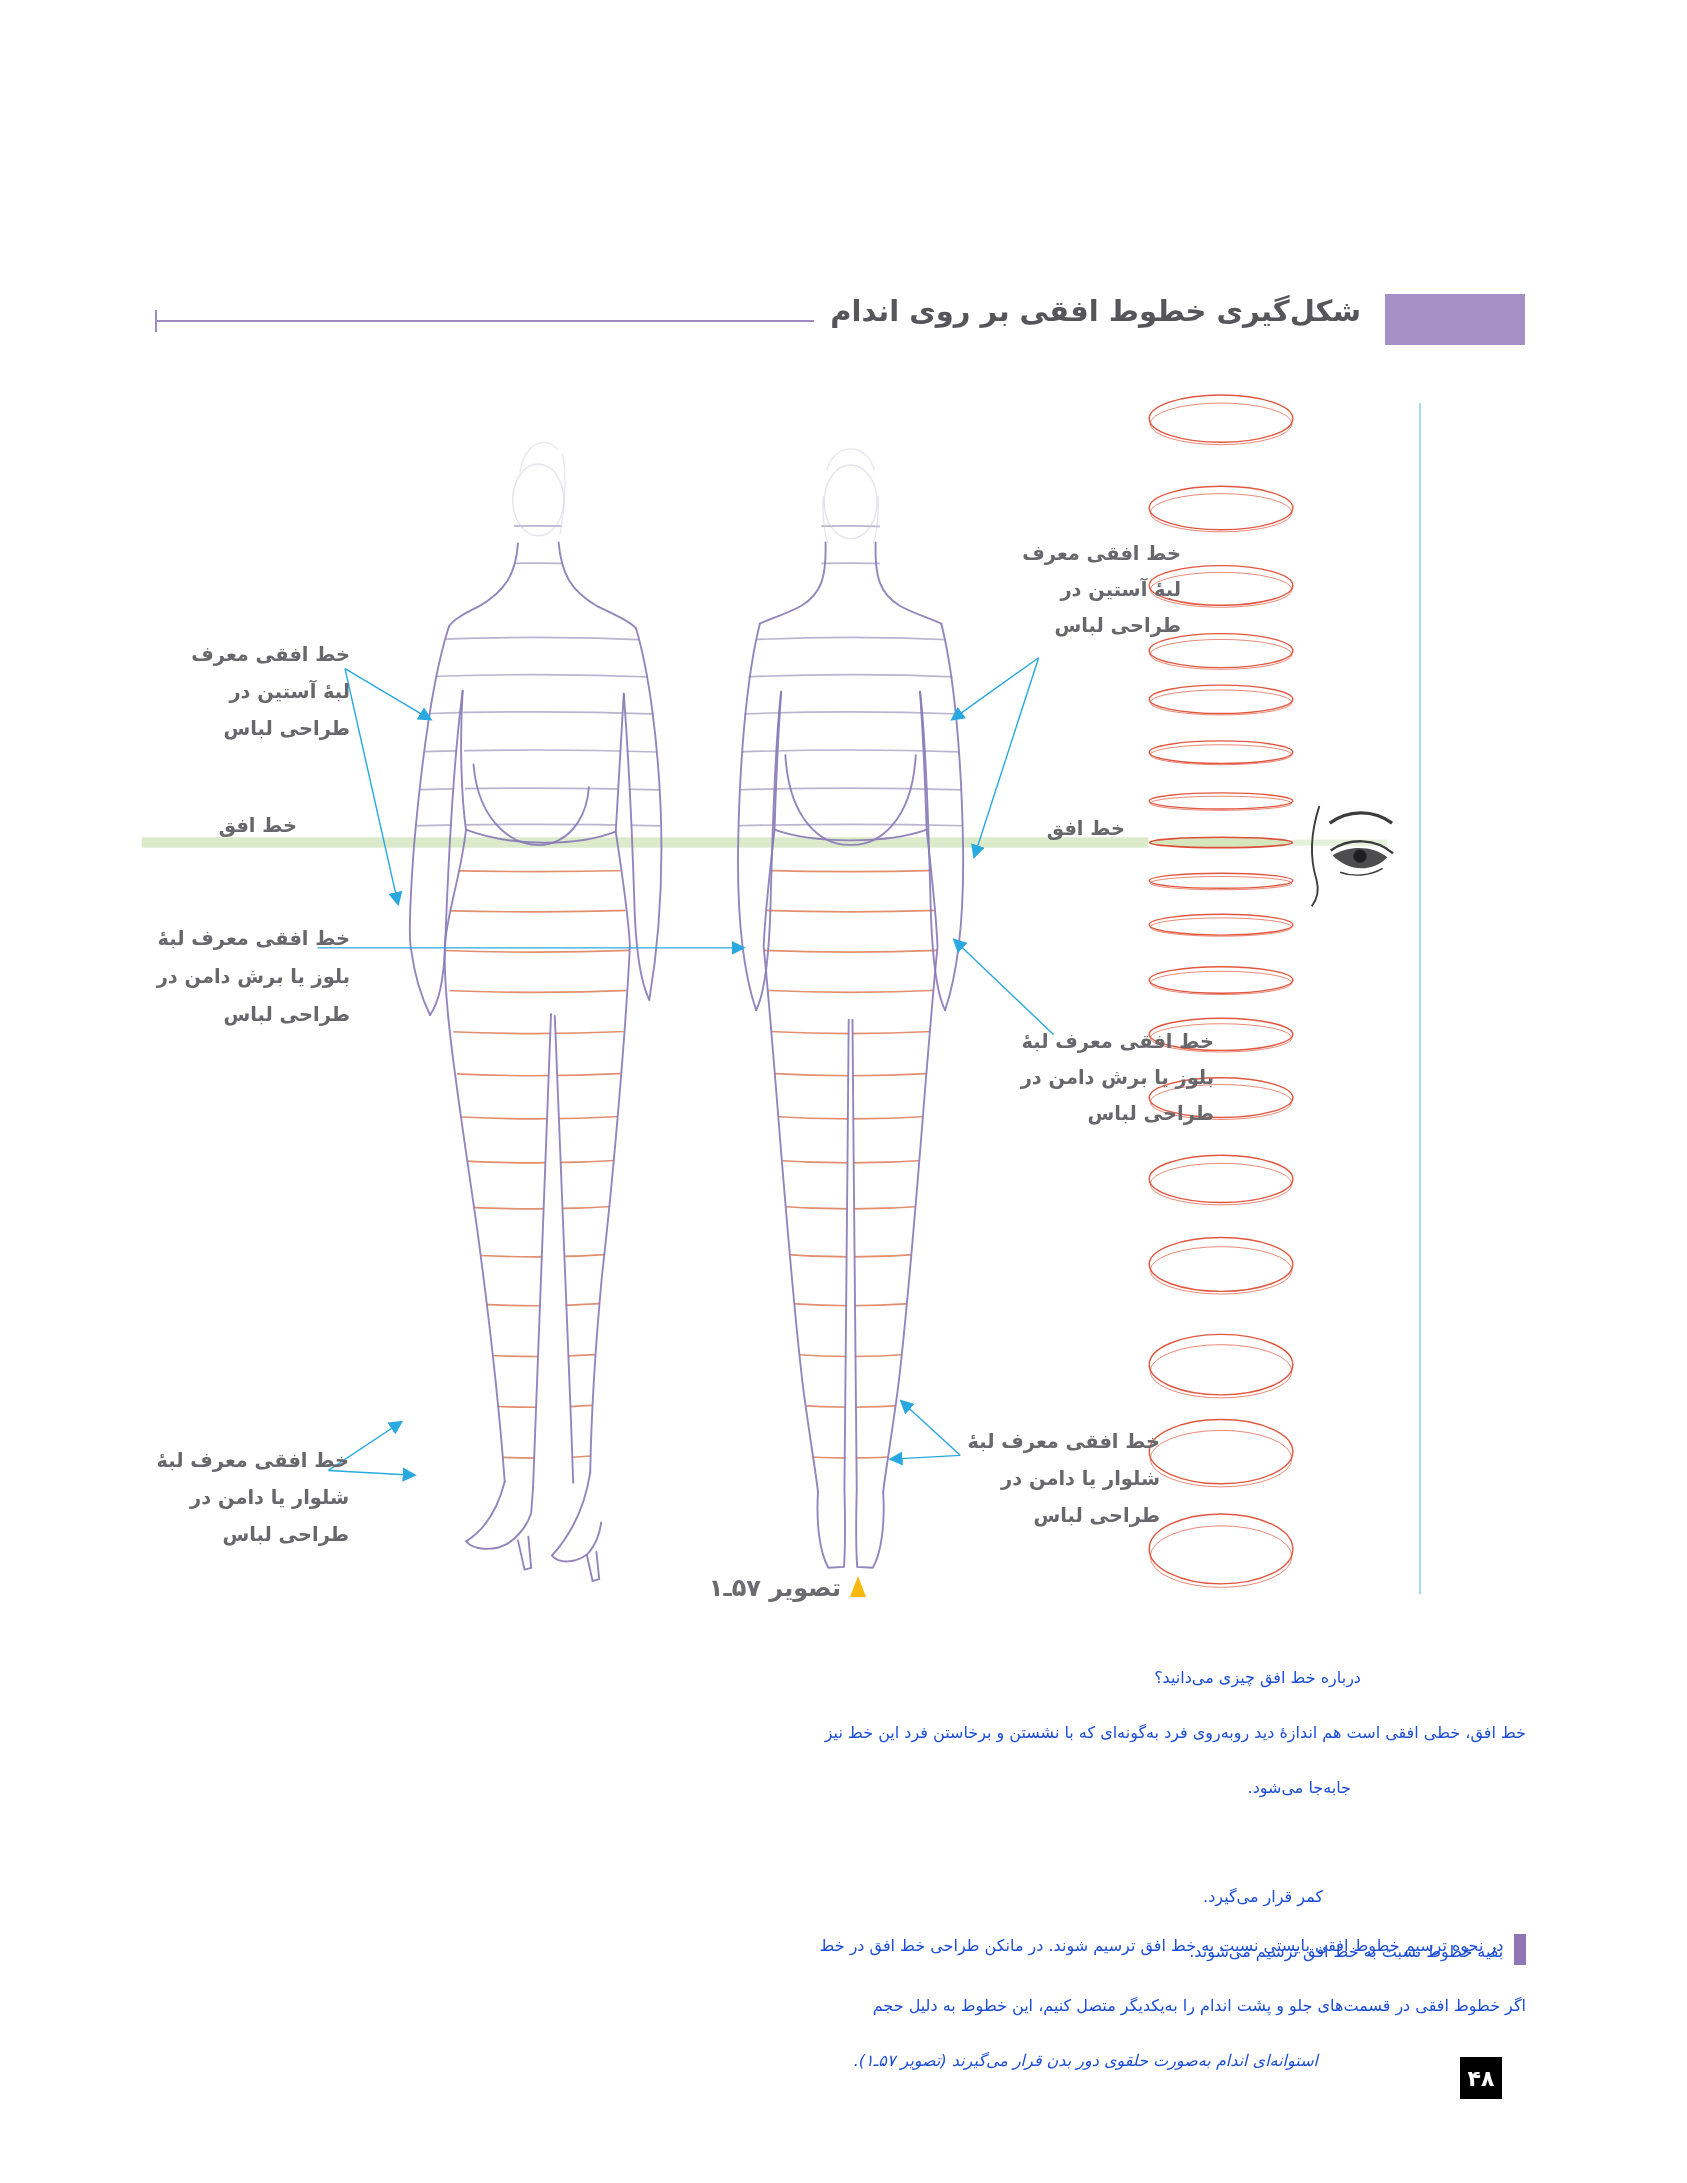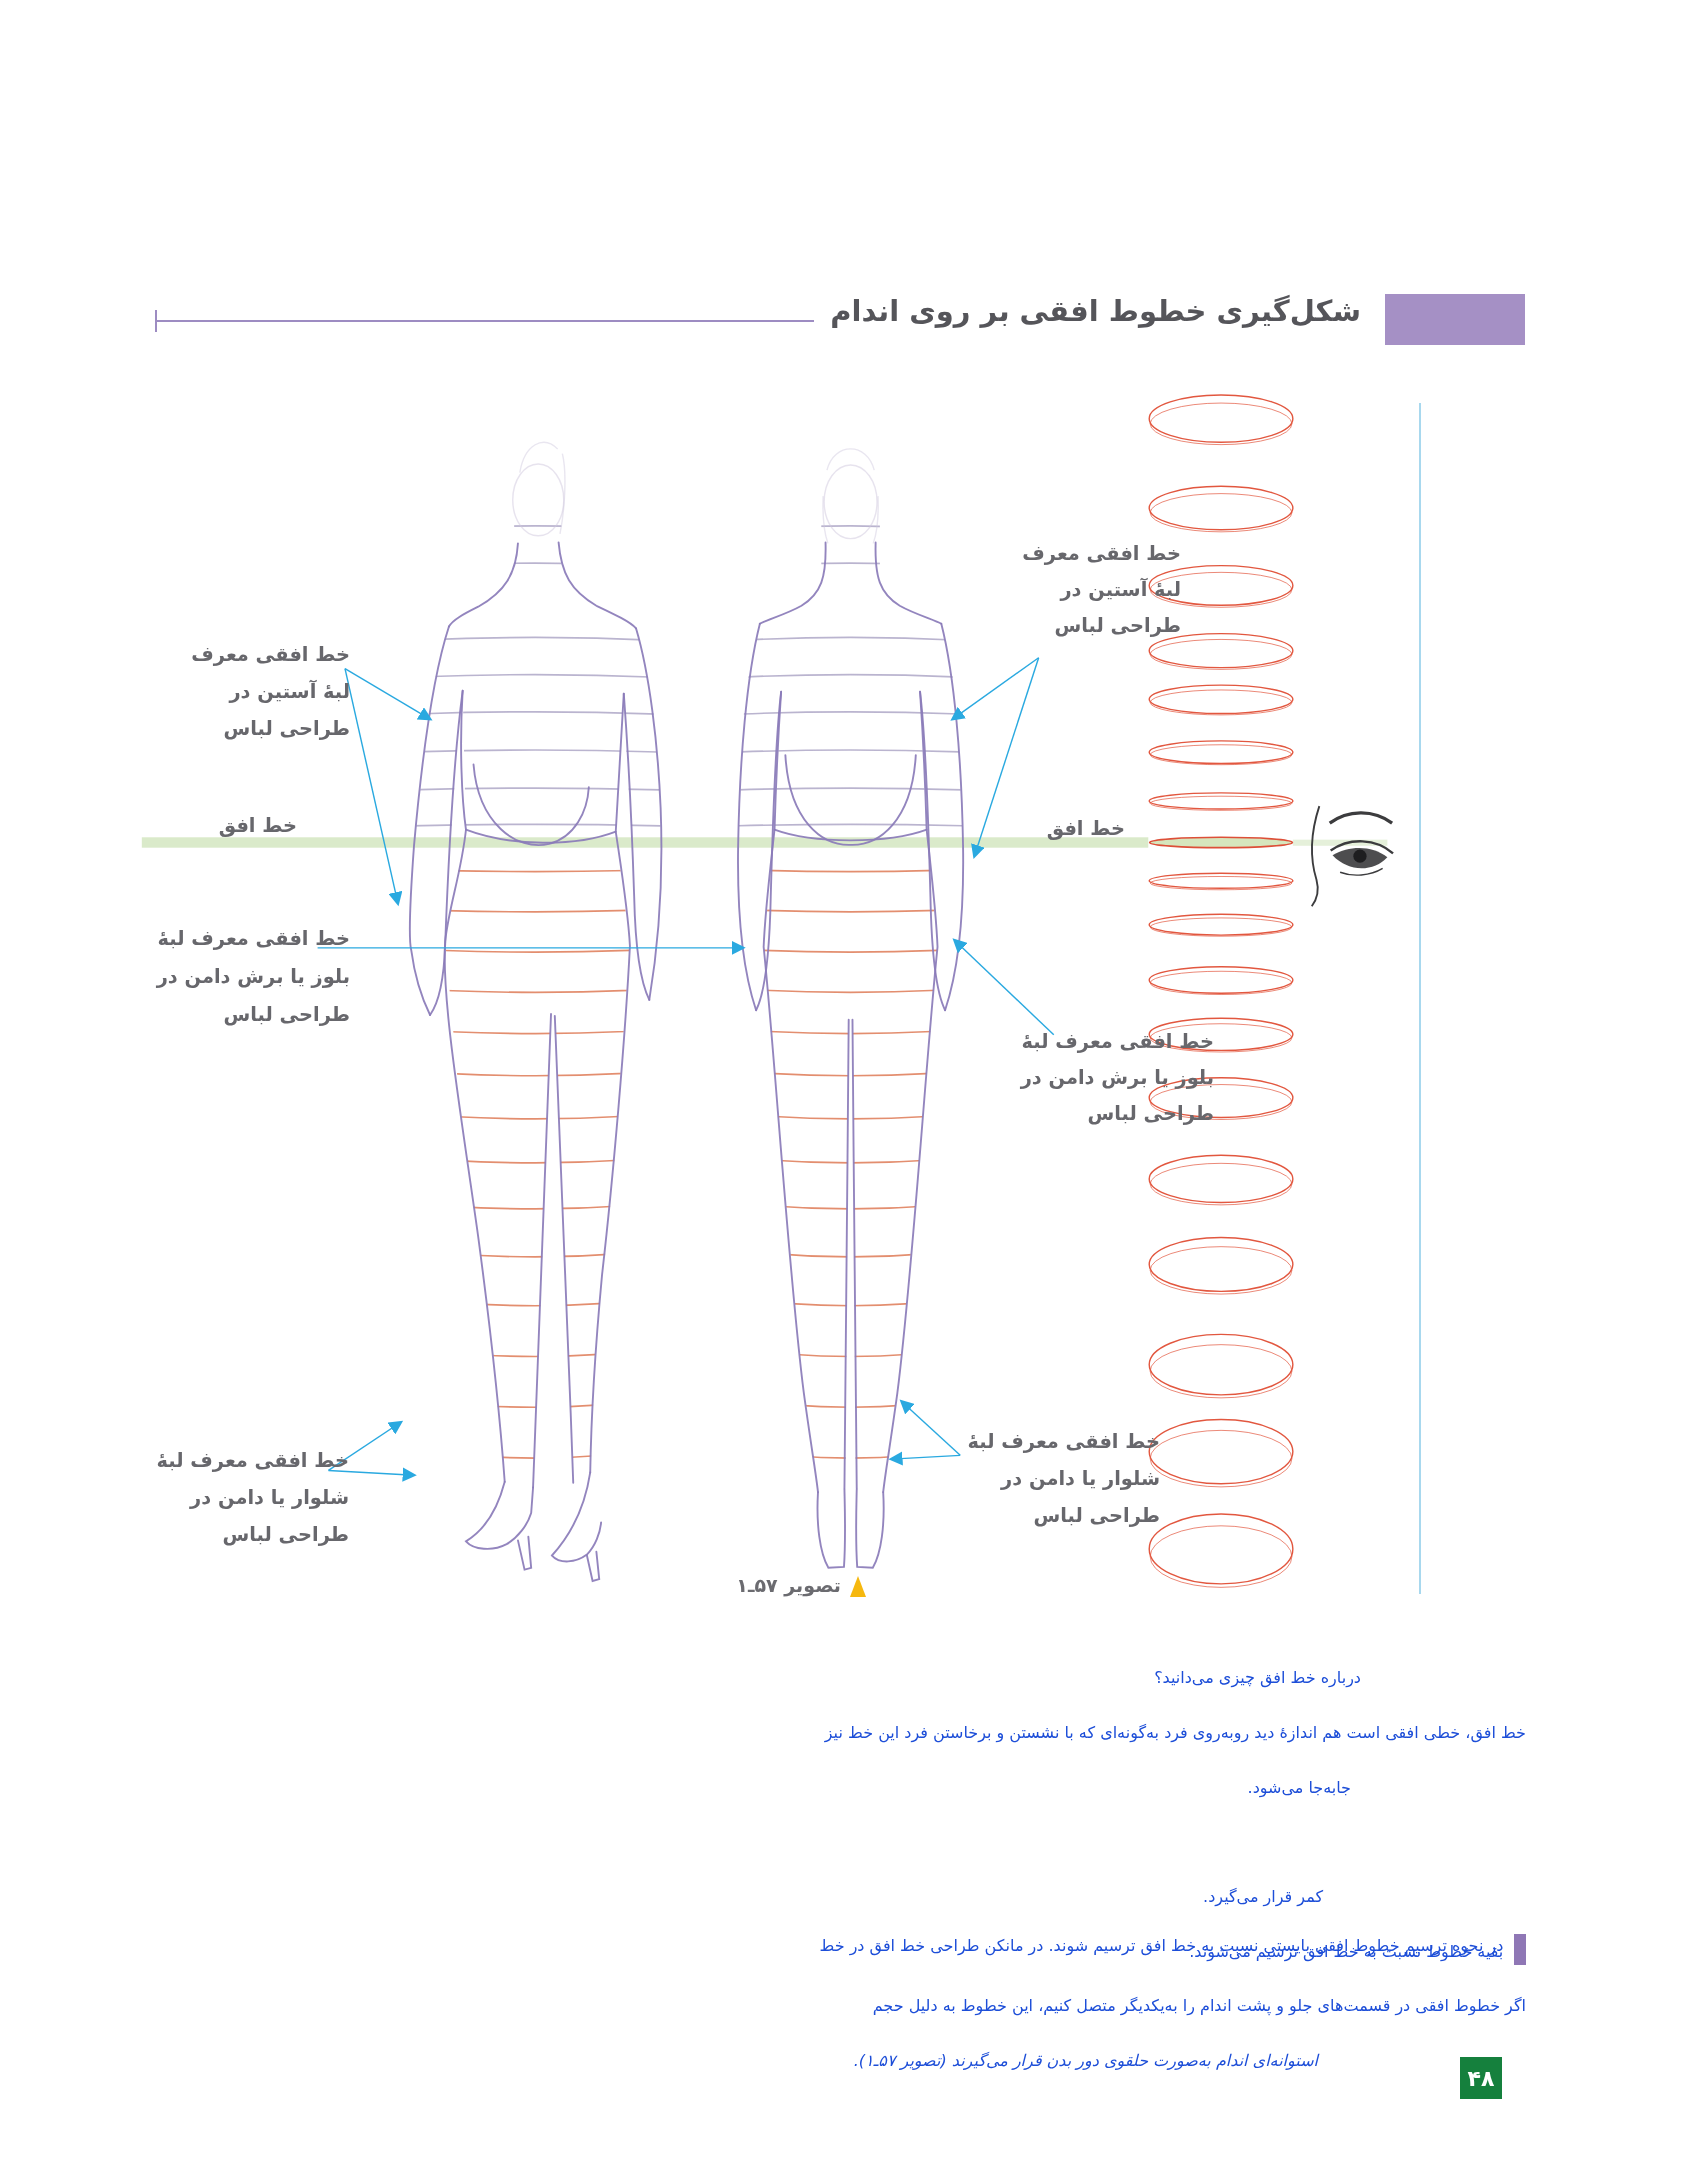--- a/index.html
+++ b/index.html
@@ -12,29 +12,29 @@
               color:#55555a;direction:rtl;white-space:nowrap;letter-spacing:0;}
   .title-box{position:absolute;left:1385px;top:294px;width:140px;height:51px;background:#a590c5;}
   
   .fig-label{position:absolute;font-weight:bold;color:#67676c;
              font-size:19.4px;line-height:37px;direction:rtl;white-space:nowrap;}
   .fig-label span{display:block;}
   
   .caption-tri{position:absolute;left:850px;top:1576px;width:0;height:0;
                border-left:8px solid transparent;border-right:8px solid transparent;
                border-bottom:21px solid #f6b80f;}
-  .caption-text{position:absolute;right:846px;top:1574px;font-size:19px;font-weight:bold;
+  .caption-text{position:absolute;right:846px;top:1574px;font-size:24px;font-weight:bold;
                 color:#6b6b70;direction:rtl;white-space:nowrap;}
   
   .body-line{position:absolute;right:161px;font-size:16px;color:#1d4ed8;direction:rtl;
              white-space:nowrap;line-height:43px;}
   .bullet{display:inline-block;width:12.3px;height:25.5px;background:#8f77b5;
           vertical-align:middle;margin-left:10.4px;}
   
-  .page-badge{position:absolute;left:1460px;top:2057px;width:42px;height:42px;background:#15803d;
+  .page-badge{position:absolute;left:1460px;top:2057px;width:42px;height:42px;background:#000000;
               display:flex;align-items:center;justify-content:center;}
   .page-badge span{color:#ffffff;font-size:22px;font-weight:bold;}
   .vline-blue{position:absolute;left:1419px;top:403px;width:2.4px;height:1191px;background:#a8d8ee;}
   svg.fig{position:absolute;left:0;top:0;}
 </style>
 </head>
 <body>
 
 <div class="page">
 

